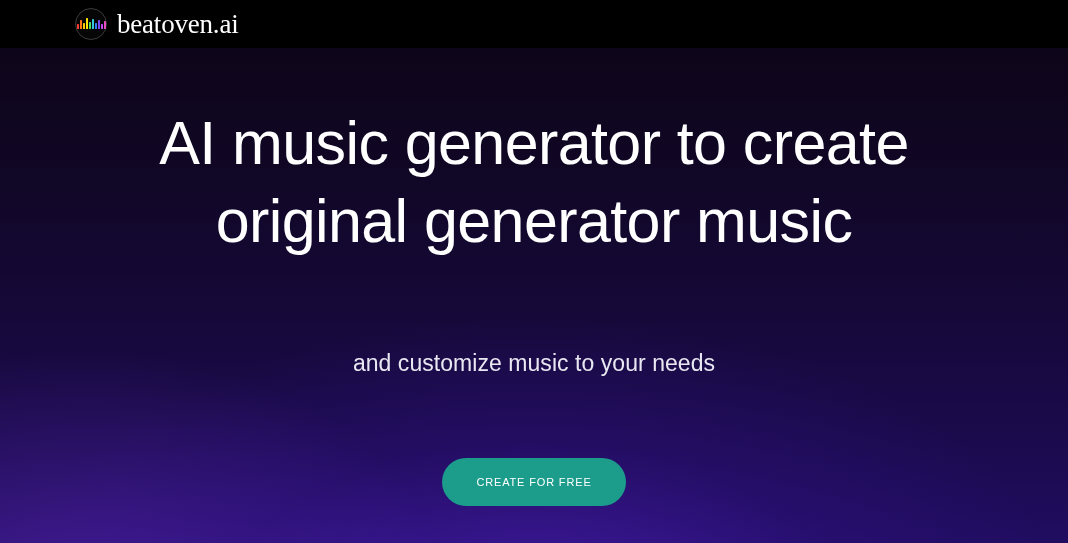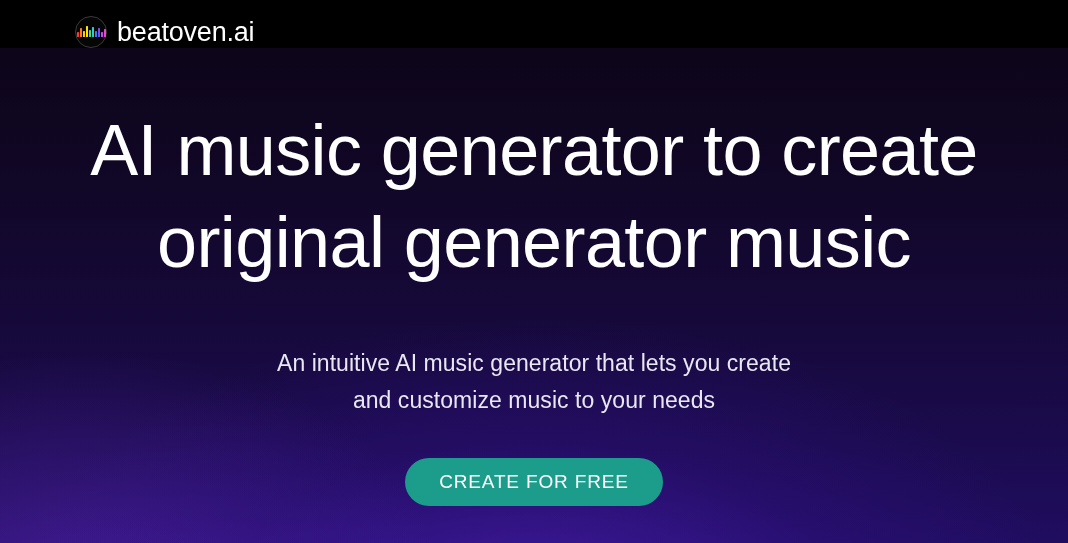--- a/index.html
+++ b/index.html
@@ -21,22 +21,23 @@
   }
 
   
   .navbar {
     position:absolute;
     top:0; left:0;
     width:1068px;
     height:48px;
     background:#000000;
     display:flex;
-    align-items:flex-end;
+    align-items:center;
     z-index:5;
+    font-family:Liberation Serif, serif;
   }
 
   .brand {
     display:flex;
     align-items:center;
     gap:10px;
     margin-left:75px;
     text-decoration:none;
     cursor:pointer;
   }
@@ -104,21 +105,21 @@
     height:495px;
     text-align:center;
     z-index:2;
   }
 
   .headline {
     position:absolute;
     top:56px; left:0;
     width:1068px;
     color:#ffffff;
-    font-size:72px;
+    font-size:61px;
     font-weight:400;
     line-height:1.28;
     letter-spacing:-0.6px;
   }
   .headline .line { display:block; white-space:nowrap; }
 
   .subhead {
     position:absolute;
     top:297px; left:0;
     width:1068px;
@@ -141,21 +142,21 @@
   .cta-button {
     display:inline-block;
     background:#1c9c8b;
     color:#ffffff;
     border:none;
     border-radius:26px;
     padding:0 34px;
     height:48px;
     line-height:48px;
     font-family:"Liberation Sans", sans-serif;
-    font-size:19px;
+    font-size:11px;
     font-weight:400;
     letter-spacing:0.85px;
     cursor:pointer;
     white-space:nowrap;
   }
 </style>
 </head>
 <body>
 
 <div class="page">
@@ -182,21 +183,20 @@
 
   <section class="hero">
     <div class="hero-inner">
 
       <h1 class="headline">
         <span class="line">AI music generator to create</span>
         <span class="line">original generator music</span>
       </h1>
 
       <p class="subhead">
-        <span class="line">An intuitive AI music generator that lets you create</span>
         <span class="line">and customize music to your needs</span>
       </p>
 
       <div class="cta-wrap">
         <button class="cta-button">CREATE FOR FREE</button>
       </div>
 
     </div>
   </section>
 

